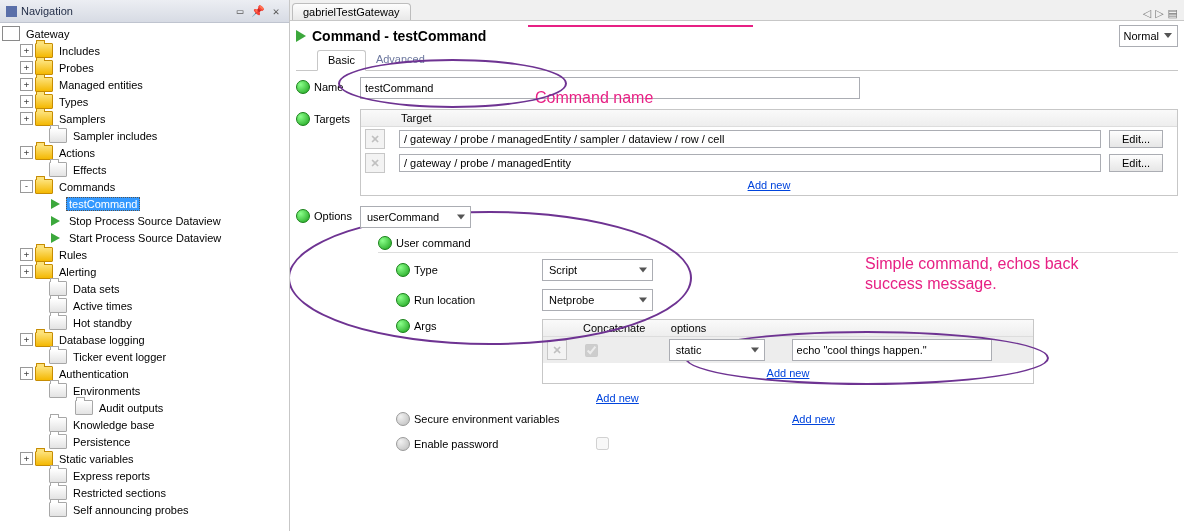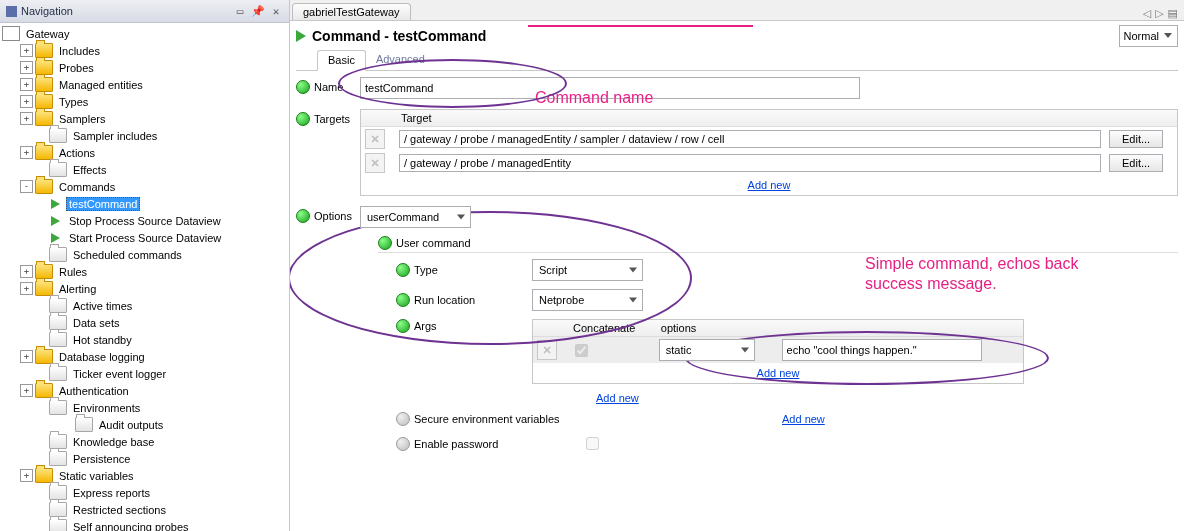--- a/index.html
+++ b/index.html
@@ -364,21 +364,21 @@
     align-items: center;
     gap: 4px;
     padding: 2px 0;
     margin-top: 6px;
     margin-bottom: 6px;
   }
   .inner-row {
     display: flex;
     align-items: center;
     margin-bottom: 8px;
-    gap: 6px;
+    gap: 16px;
   }
   .inner-row .ilabel {
     width: 130px;
     display: flex;
     align-items: center;
     gap: 4px;
   }
 
   .args-table th {
     text-align: left;
@@ -500,44 +500,39 @@
         <div class="tree-row" style="padding-left: 36px;">
           <span class="tree-exp blank"></span>
           <span class="tree-icon arrow"></span>
           <span class="tree-label">Stop Process Source Dataview</span>
         </div>
         <div class="tree-row" style="padding-left: 36px;">
           <span class="tree-exp blank"></span>
           <span class="tree-icon arrow"></span>
           <span class="tree-label">Start Process Source Dataview</span>
         </div>
-        <div class="tree-row" style="padding-left: 36px;">
-          <span class="tree-exp blank"></span>
-          <span class="tree-icon folder-w"></span>
-          <span class="tree-label">Scheduled commands</span>
-        </div>
         <div class="tree-row" style="padding-left: 20px;">
           <span class="tree-exp">+</span>
           <span class="tree-icon folder-y"></span>
           <span class="tree-label">Rules</span>
         </div>
         <div class="tree-row" style="padding-left: 20px;">
           <span class="tree-exp">+</span>
           <span class="tree-icon folder-y"></span>
           <span class="tree-label">Alerting</span>
         </div>
         <div class="tree-row" style="padding-left: 36px;">
           <span class="tree-exp blank"></span>
           <span class="tree-icon folder-w"></span>
+          <span class="tree-label">Data sets</span>
+        </div>
+        <div class="tree-row" style="padding-left: 36px;">
+          <span class="tree-exp blank"></span>
+          <span class="tree-icon folder-w"></span>
           <span class="tree-label">Active times</span>
-        </div>
-        <div class="tree-row" style="padding-left: 36px;">
-          <span class="tree-exp blank"></span>
-          <span class="tree-icon folder-w"></span>
-          <span class="tree-label">Data sets</span>
         </div>
         <div class="tree-row" style="padding-left: 36px;">
           <span class="tree-exp blank"></span>
           <span class="tree-icon folder-w"></span>
           <span class="tree-label">Hot standby</span>
         </div>
         <div class="tree-row" style="padding-left: 20px;">
           <span class="tree-exp">+</span>
           <span class="tree-icon folder-y"></span>
           <span class="tree-label">Database logging</span>

